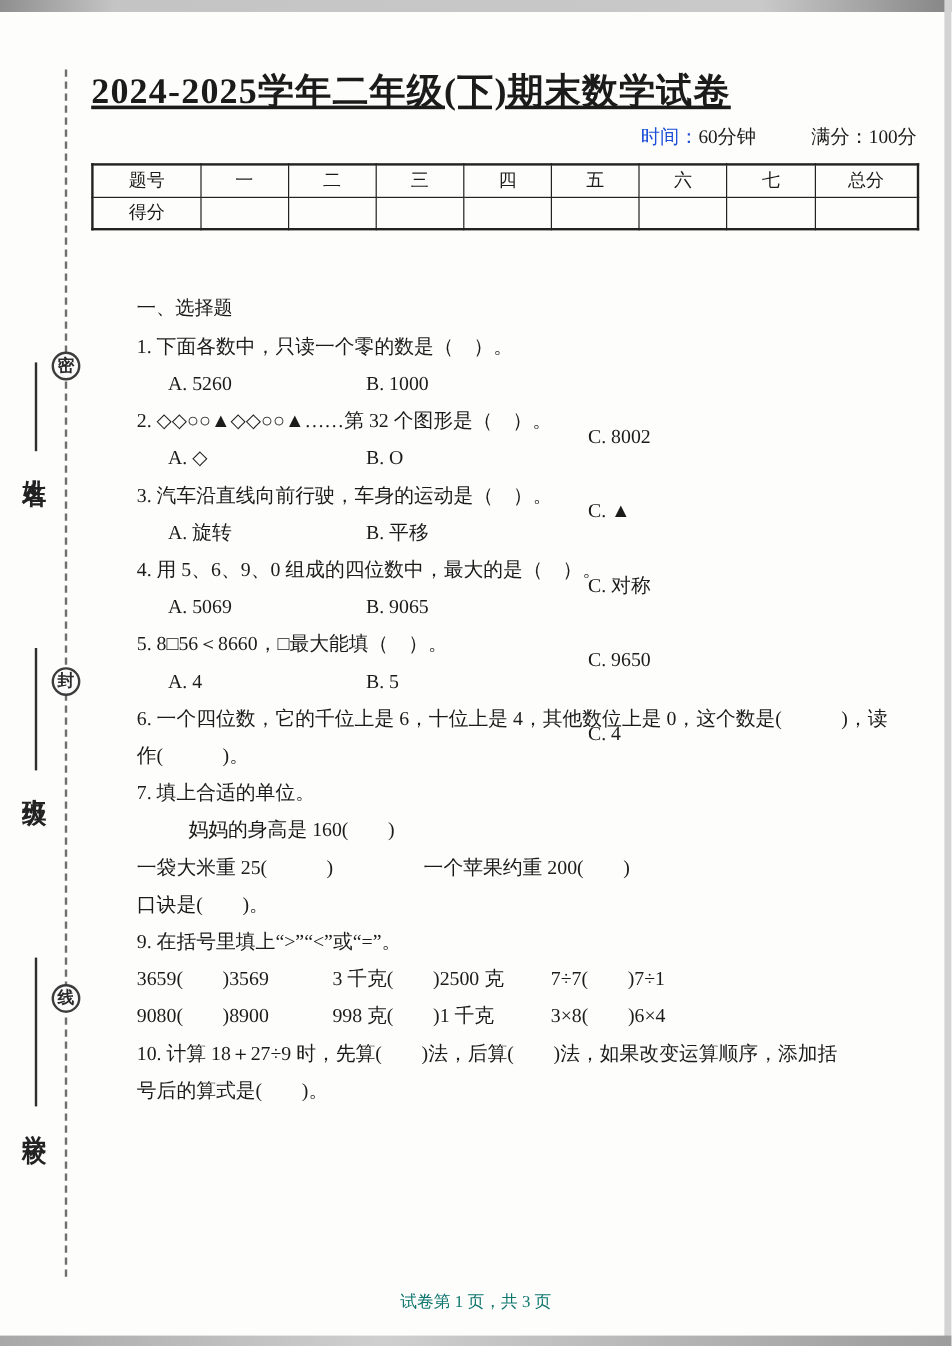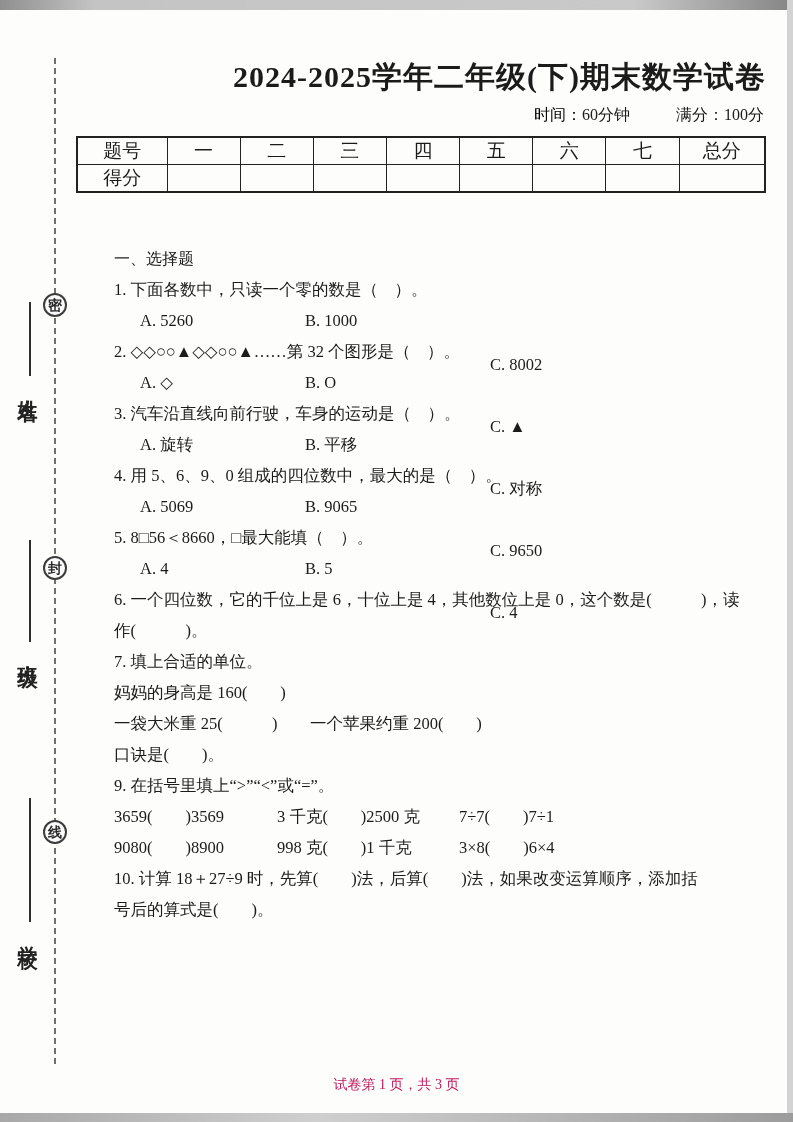--- a/index.html
+++ b/index.html
@@ -31,51 +31,51 @@
   .vl-class  { top:540px; height:102px; }
   .vl-school { top:798px; height:124px; }
   .v-label { position:absolute; left:15px; writing-mode:vertical-rl; text-orientation:upright;
     font-size:20px; font-weight:bold; color:#222; letter-spacing:3px; }
   .lab-name   { top:384px; }
   .lab-class  { top:650px; }
   .lab-school { top:930px; }
 
   
   .content { position:absolute; left:76px; top:56px; width:690px; }
-  .title { margin:0; text-align:right; font-size:30px; font-weight:bold; letter-spacing:1px; line-height:42px; }
+  .title { margin:0; text-align:left; font-size:30px; font-weight:bold; letter-spacing:1px; line-height:42px;text-decoration:underline; }
   .meta { text-align:right; font-size:16px; margin-top:6px; line-height:22px; padding-right:2px; }
-  .meta .dim { color:#000000; }
+  .meta .dim { color:#1d4ed8; }
   .meta .gap { display:inline-block; width:46px; }
 
   table.score-table { width:100%; border-collapse:collapse; margin-top:10px; border:2px solid #222; }
-  table.score-table td { border:1.5px solid #222; height:27px; text-align:center; font-size:19px; padding:0; }
+  table.score-table td { border:1.5px solid #222; height:27px; text-align:center; font-size:15px; padding:0; }
   table.score-table td.c0 { width:90px; }
   table.score-table td.cl { width:86px; }
 
   .body-text { margin-left:38px; margin-right:6px; font-size:16.5px; }
   .line { height:31px; line-height:31px; white-space:nowrap; }
   .sec-heading { font-weight:normal; font-size:16px; }
   .sec1-heading { margin-top:50px; }
   .sec2-heading { margin-top:36px; }
 
   .opts { display:flex; padding-left:26px; }
   .opts .o1 { width:165px; }
   .opts .o2 { width:185px; }
   .opts .o3 { flex:1;margin-top:44px; }
 
   .q7row { display:flex; }
   .q7row .c1 { width:196px; }
-  .q7row .c2 { flex:1; }
+  .q7row .c2 { flex:1;margin-left:43px; }
 
   .q9row { display:flex; }
   .q9row .c1 { width:163px; }
   .q9row .c2 { width:182px; }
   .q9row .c3 { flex:1; }
 
-  .footer { position:absolute; bottom:28px; left:0; right:0; text-align:center; font-size:14px; color:#be185d; }
+  .footer { position:absolute; bottom:28px; left:0; right:0; text-align:center; font-size:14px; color:#0f766e; }
 </style>
 </head>
 <body>
 
 <div class="sheet">
 
   <div class="edge-top"></div>
   <div class="edge-right"></div>
   <div class="edge-bottom"></div>
 

